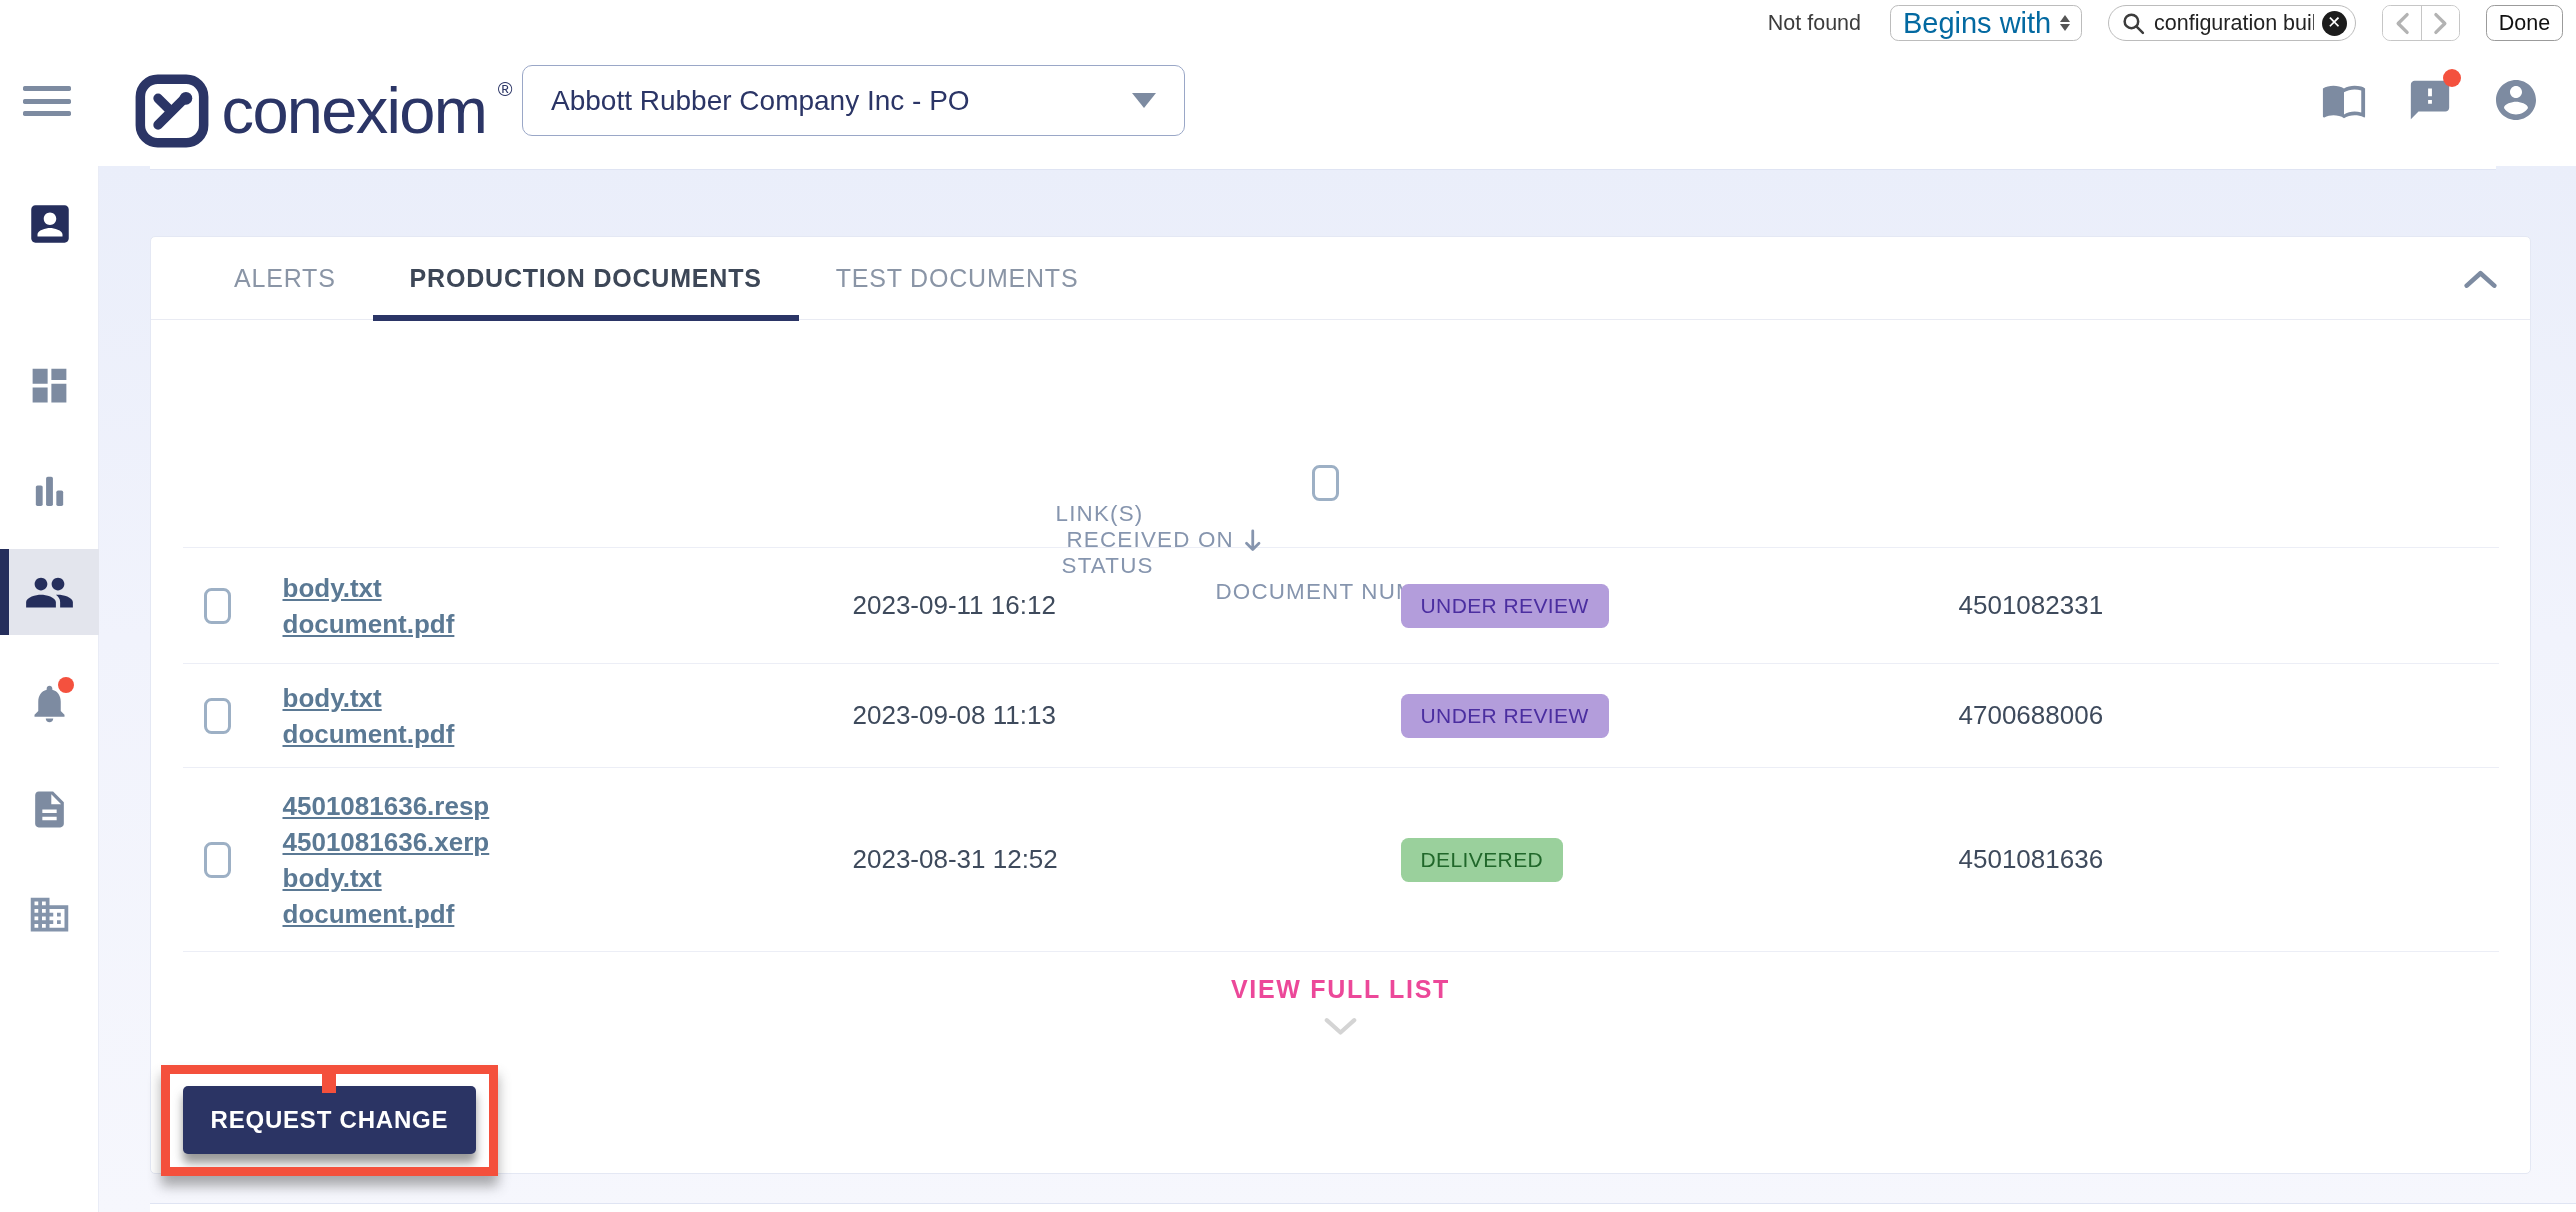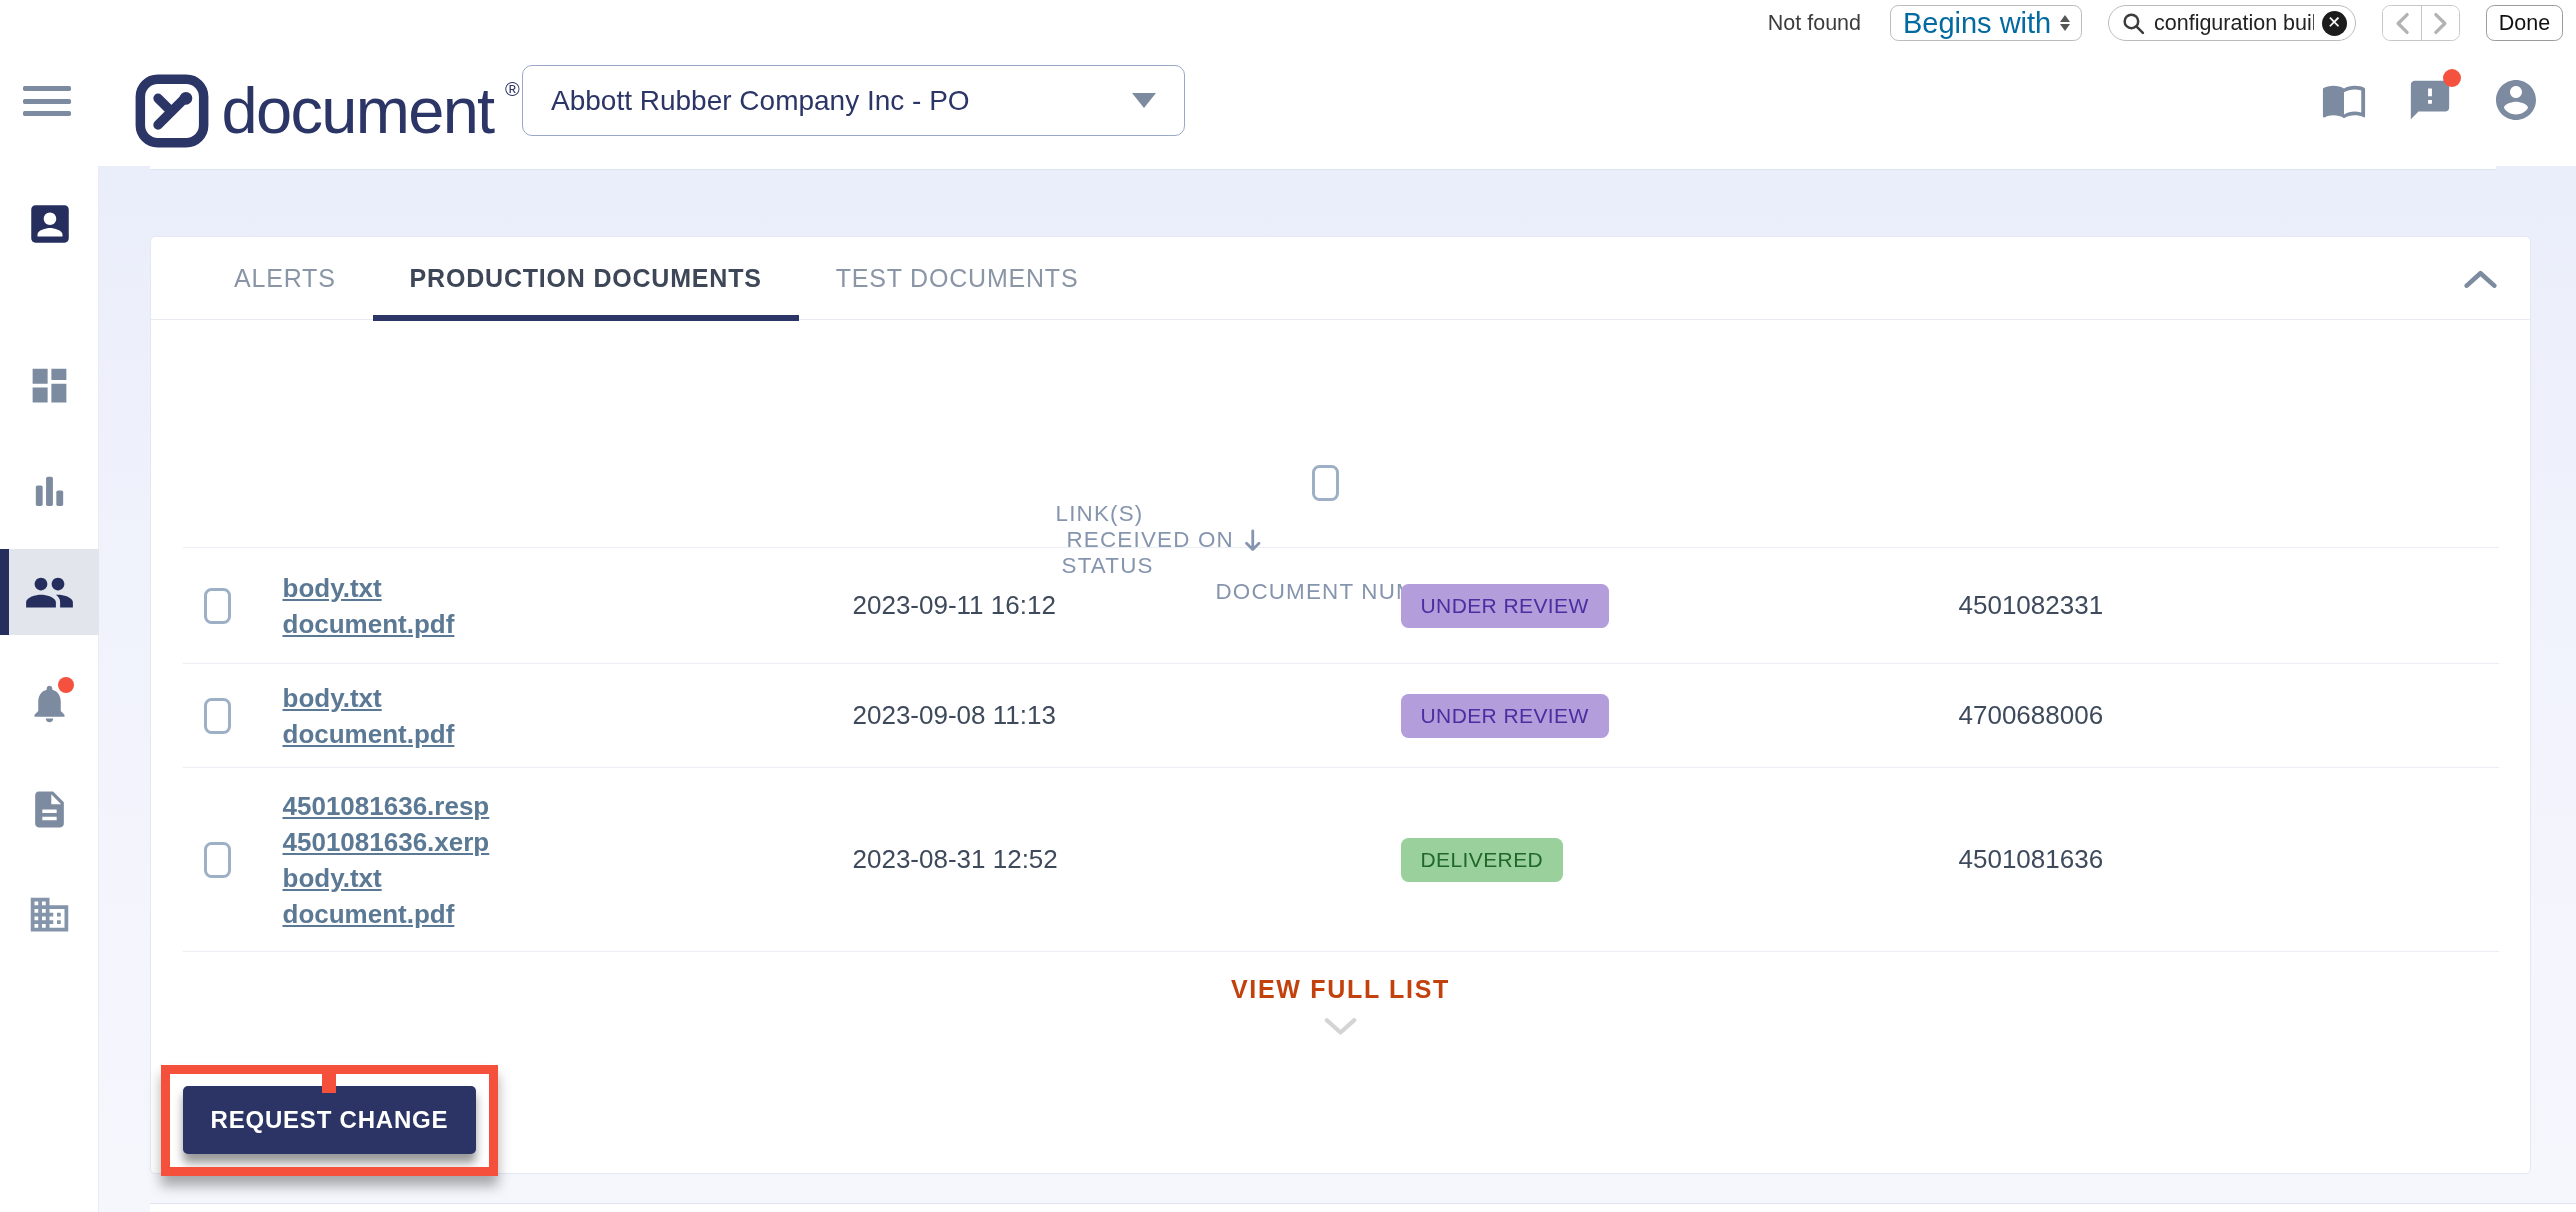--- a/index.html
+++ b/index.html
@@ -74,21 +74,21 @@
   .drow { border-bottom:1.7px solid #eceef6; padding:18px 0; }
   .drow.r1 { height:116px; } .drow.r2 { height:104px; } .drow.r3 { height:184px; }
   .linkstack { display:flex; flex-direction:column; justify-content:center; }
   .filelink { font-size:26px; color:#5b7994; text-decoration:underline; line-height:36px; cursor:pointer; width:max-content; }
   .dateval, .docnum { font-size:26px; color:#3e4a5c; font-weight:500; }
   .badge { display:inline-block; padding:10px 20px; border-radius:7.5px; font-size:21px; letter-spacing:0.4px; font-weight:500; }
   .badge.purple { background:#b39ddb; color:#4b2ea0; }
   .badge.green { background:#9ad09c; color:#20672a; }
 
   .viewfull { margin-top:23px; display:flex; flex-direction:column; align-items:center; gap:13.3px; }
-  .viewfull .vf-label { font-size:25px; letter-spacing:1.7px; font-weight:700; color:#c2410c; cursor:pointer; }
+  .viewfull .vf-label { font-size:25px; letter-spacing:1.7px; font-weight:700; color:#ec4899; cursor:pointer; }
 
   
   .request-wrap { position:absolute; left:31.5px; top:849px; }
   .request-btn { position:relative; z-index:2; height:68px; padding:0 28px; background:#2b3464; border:none; border-radius:5px; color:#fff; font-family:"Liberation Sans",sans-serif; font-size:24px; font-weight:700; letter-spacing:0.8px; cursor:pointer; box-shadow:0 8.3px 10px rgba(70,70,70,0.55); }
   .hl-frame { position:absolute; left:-21.5px; top:-21.5px; right:-21.5px; bottom:-21.5px; border:9px solid #f4503c; box-shadow:0 10px 11.6px rgba(70,70,70,0.45); z-index:3; pointer-events:none; }
   .hl-frame::after { content:""; position:absolute; top:-1.7px; left:50%; transform:translateX(-50%); width:14px; height:21.5px; background:#f4503c; }
 
   svg { display:block; }
 </style>
 </head>
@@ -139,21 +139,21 @@
 
     <div class="logo">
       <span>
         <svg width="76" height="76" viewBox="0 0 24 24">
           <rect x="2" y="2" width="20" height="20" rx="5.5" fill="none" stroke="#2b3566" stroke-width="3"></rect>
           <path d="M7.6 16.4 L16 8" stroke="#2b3566" stroke-width="3" stroke-linecap="round"></path>
           <path d="M7.6 8 L11.2 11.6" stroke="#2b3566" stroke-width="3" stroke-linecap="round"></path>
           <circle cx="16.4" cy="8" r="2" fill="#2b3566"></circle>
         </svg>
       </span>
-      <span class="logo-word">document</span>
+      <span class="logo-word">conexiom</span>
       <span class="logo-reg">®</span>
     </div>
 
     <div class="acct-select">
       <span class="val">Abbott Rubber Company Inc - PO</span>
       <span class="caret"></span>
     </div>
 
     <div class="hdr-icons">
       <div class="hicon">

